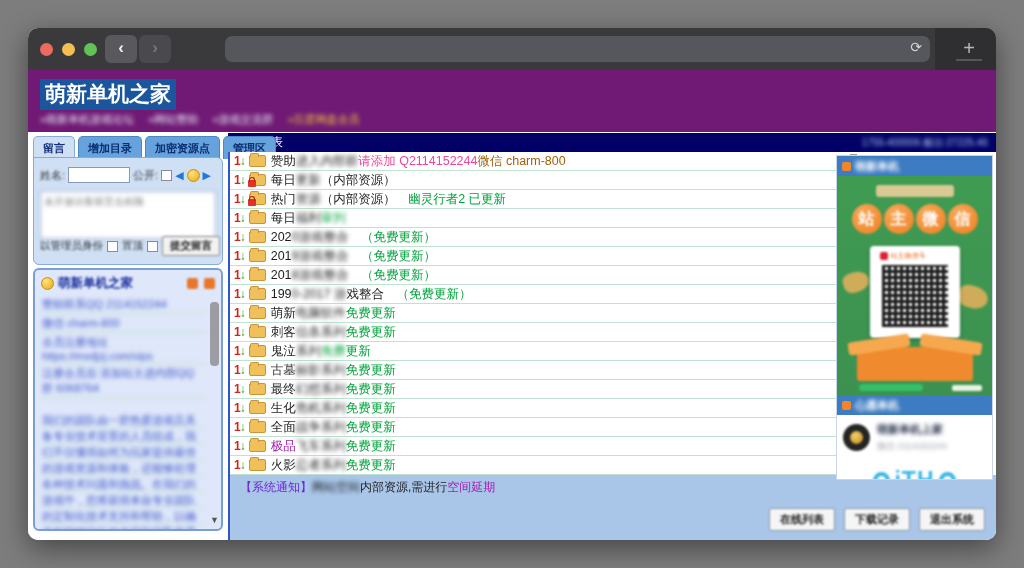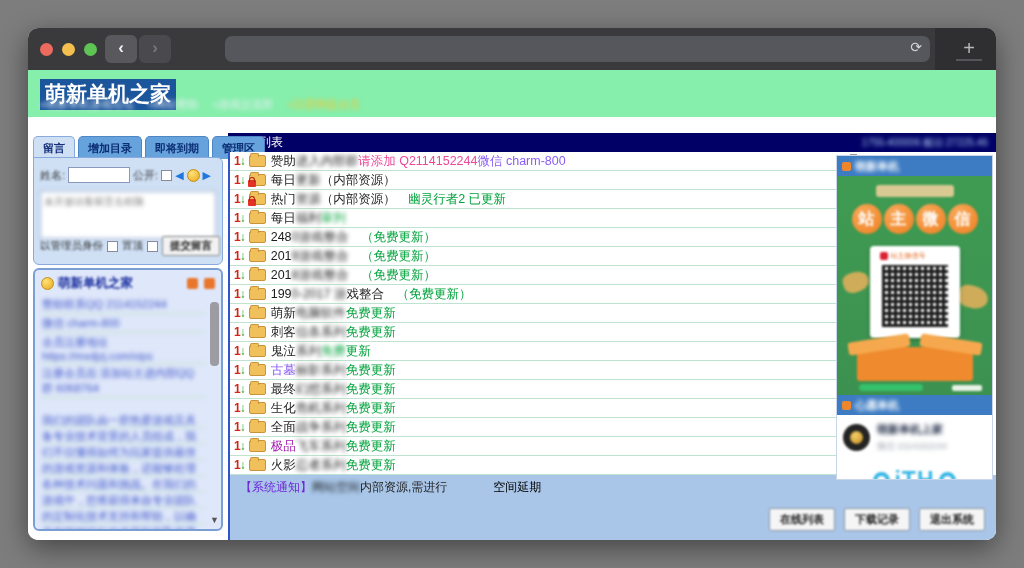--- a/index.html
+++ b/index.html
@@ -22,21 +22,21 @@
     line-height:26px; font-size:17px; font-weight:bold; }
   .backbtn { left:77px; background:#59595d; color:#f2f2f2; }
   .fwdbtn  { left:111px; background:#4a4a4e; color:#77777c; }
   .urlbar { position:absolute; left:197px; top:8px; width:705px; height:26px; background:#56575c;
     border-radius:7px; color:#ddd; }
   .reload { position:absolute; right:8px; top:3px; font-size:14px; color:#d5d5d8; }
 
   
   .page { position:absolute; left:0; top:42px; width:968px; height:470px; background:#fff; overflow:hidden; }
 
-  .site-header { position:absolute; left:0; top:0; width:100%; height:47px; background:#86efac; }
+  .site-header { position:absolute; left:0; top:0; width:100%; height:62px; background:#701a75; }
   .site-title { position:absolute; left:12px; top:9px; font-size:21px; font-weight:bold; color:#fff;
     background:#1b559b; padding:1px 5px 2px 5px; }
   .nav-row { position:absolute; left:12px; bottom:5px; font-size:11px; display:flex; gap:14px; }
   .nav-row a { text-decoration:none; }
 
   .navy-bar { position:absolute; left:200px; top:63px; width:768px; height:19px; background:#010066;
     color:#fff; font-size:12px; line-height:19px; padding-left:7px; }
   .stats { position:absolute; right:8px; top:0; font-size:10px; color:#aecdf0; line-height:19px; }
 
   
@@ -171,21 +171,21 @@
     </div>
 
     <div class="navy-bar">
       <span>目录列表</span>
       <span class="stats bl">1755-400006 醒目:27225.46</span>
     </div>
 
     <div class="tabs">
         <div class="tab active">留言</div>
         <div class="tab">增加目录</div>
-        <div class="tab">即将到期</div>
+        <div class="tab">加密资源点</div>
         <div class="tab">管理区</div>
       </div>
 
     <div class="form-panel">
       <div class="frow1">
         <span class="bl1">姓名:</span>
         <input type="text" style="">
         <span class="bl1">公开:</span>
         <span class="cbox"></span>
         <span class="arrow-ico">◀</span>
@@ -222,21 +222,21 @@
       </div>
     </div>
 
     <div class="main-col">
         <div class="dir-row">
           <span class="sort-ico"><span class="u">1</span><span class="d">↓</span></span>
           <span class="folder"></span>
           <span style="color: rgb(29, 29, 29);">赞助</span>
           <span class="bl" style="color: rgb(29, 29, 29);">进入内部群</span>
           <span style="color: #ec4899;"> 请添加 Q2114152244 </span>
-          <span style="color: #8b5cf6;">微信 charm-800</span>
+          <span style="color: #a16207;">微信 charm-800</span>
         </div>
         <div class="dir-row">
           <span class="sort-ico"><span class="u">1</span><span class="d">↓</span></span>
           <span class="folder">
             <span class="lock"></span>
           </span>
           <span style="color: rgb(29, 29, 29);">每日</span>
           <span class="bl" style="color: rgb(29, 29, 29);">更新</span>
           <span style="color: rgb(29, 29, 29);">（内部资源）</span>
         </div>
@@ -253,21 +253,21 @@
         <div class="dir-row">
           <span class="sort-ico"><span class="u">1</span><span class="d">↓</span></span>
           <span class="folder"></span>
           <span style="color: rgb(29, 29, 29);">每日</span>
           <span class="bl" style="color: rgb(29, 29, 29);">福利 </span>
           <span class="bl" style="color: rgb(0, 163, 60);">审判</span>
         </div>
         <div class="dir-row">
           <span class="sort-ico"><span class="u">1</span><span class="d">↓</span></span>
           <span class="folder"></span>
-          <span style="color: rgb(29, 29, 29);">248</span>
+          <span style="color: rgb(29, 29, 29);">202</span>
           <span class="bl" style="color: rgb(29, 29, 29);">0游戏整合</span>
           <span style="color: rgb(0, 163, 60);">　（免费更新）</span>
         </div>
         <div class="dir-row">
           <span class="sort-ico"><span class="u">1</span><span class="d">↓</span></span>
           <span class="folder"></span>
           <span style="color: rgb(29, 29, 29);">201</span>
           <span class="bl" style="color: rgb(29, 29, 29);">9游戏整合</span>
           <span style="color: rgb(0, 163, 60);">　（免费更新）</span>
         </div>
@@ -306,21 +306,21 @@
           <span class="sort-ico"><span class="u">1</span><span class="d">↓</span></span>
           <span class="folder"></span>
           <span style="color: rgb(29, 29, 29);">鬼泣</span>
           <span class="bl" style="color: rgb(29, 29, 29);">系列 </span>
           <span class="bl" style="color: rgb(0, 163, 60);">免费</span>
           <span style="color: rgb(0, 163, 60);">更新</span>
         </div>
         <div class="dir-row">
           <span class="sort-ico"><span class="u">1</span><span class="d">↓</span></span>
           <span class="folder"></span>
-          <span style="color: #8b5cf6;">古墓</span>
+          <span style="color: #404040;">古墓</span>
           <span class="bl" style="color: rgb(29, 29, 29);">丽影系列</span>
           <span style="color: rgb(29, 29, 29);"> </span>
           <span style="color: rgb(0, 163, 60);">免费更新</span>
         </div>
         <div class="dir-row">
           <span class="sort-ico"><span class="u">1</span><span class="d">↓</span></span>
           <span class="folder"></span>
           <span style="color: rgb(29, 29, 29);">最终</span>
           <span class="bl" style="color: rgb(29, 29, 29);">幻想系列</span>
           <span style="color: rgb(29, 29, 29);"> </span>
@@ -356,21 +356,21 @@
           <span style="color: rgb(29, 29, 29);">火影</span>
           <span class="bl" style="color: rgb(29, 29, 29);">忍者系列</span>
           <span style="color: rgb(29, 29, 29);"> </span>
           <span style="color: rgb(0, 163, 60);">免费更新</span>
         </div>
       </div>
     <div class="vscroll"></div>
 
     <div class="notice">
       <div id="notice-lines">
-          <div class="notice-line"><span style="color: #6d28d9;">【系统通知】</span><span class="bl" style="color: rgb(29, 29, 29);">网站空间</span><span style="color: rgb(29, 29, 29);">内部资源,需进行</span><span style="color: #000000; margin-left: 46px;">空间延期</span></div>
+          <div class="notice-line"><span style="color: #6d28d9;">【系统通知】</span><span class="bl" style="color: rgb(29, 29, 29);">网站空间</span><span style="color: rgb(29, 29, 29);">内部资源,需进行</span><span style="color: #a21caf;">空间延期</span></div>
         </div>
       <div class="foot-btns">
           <button class="fbtn bl1">在线列表</button>
           <button class="fbtn bl1">下载记录</button>
           <button class="fbtn bl1">退出系统</button>
         </div>
     </div>
 
     <div class="right-col">
       <div class="rpanel-head">

